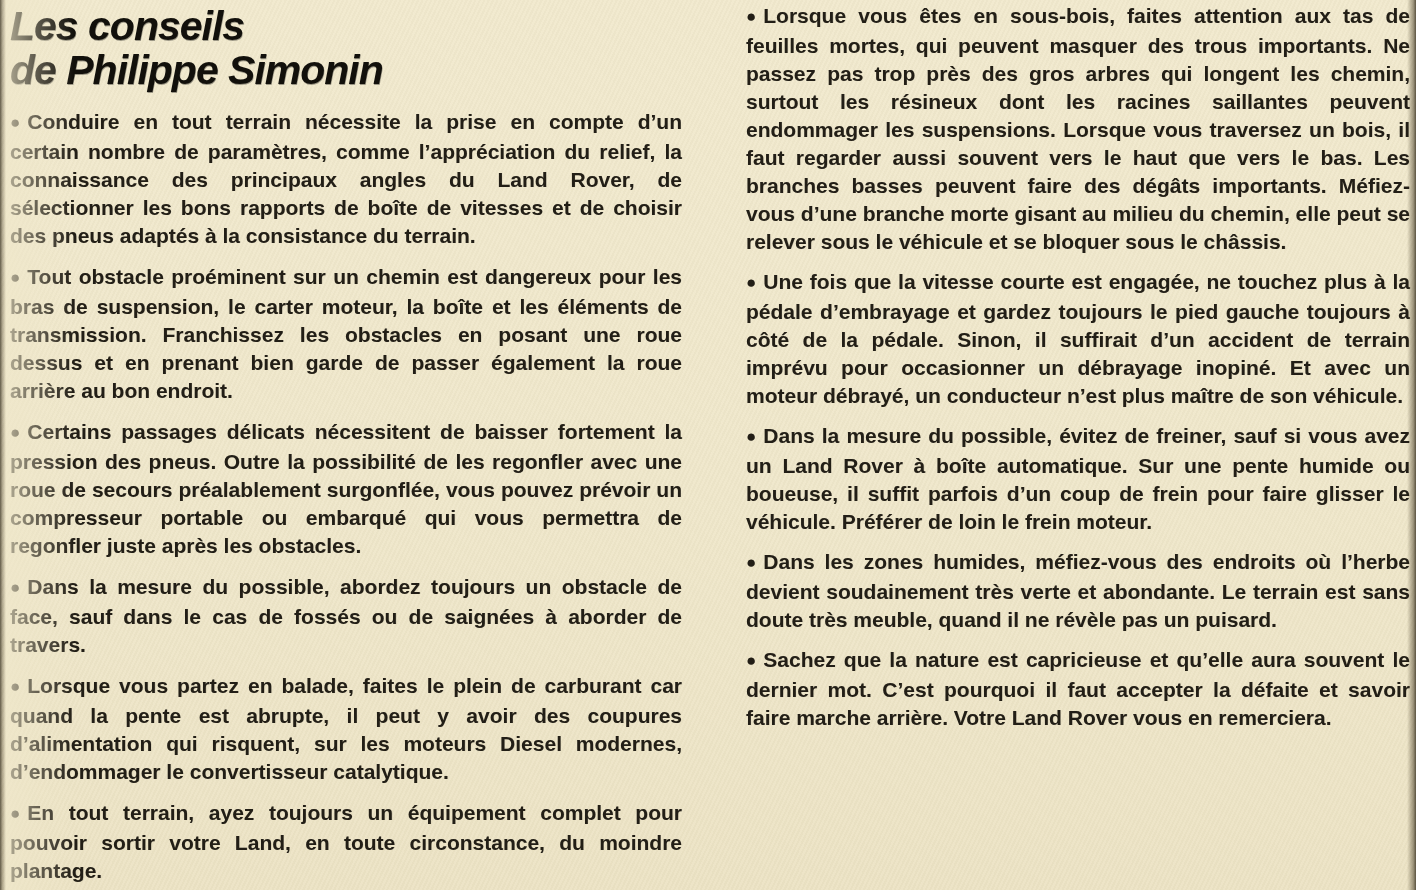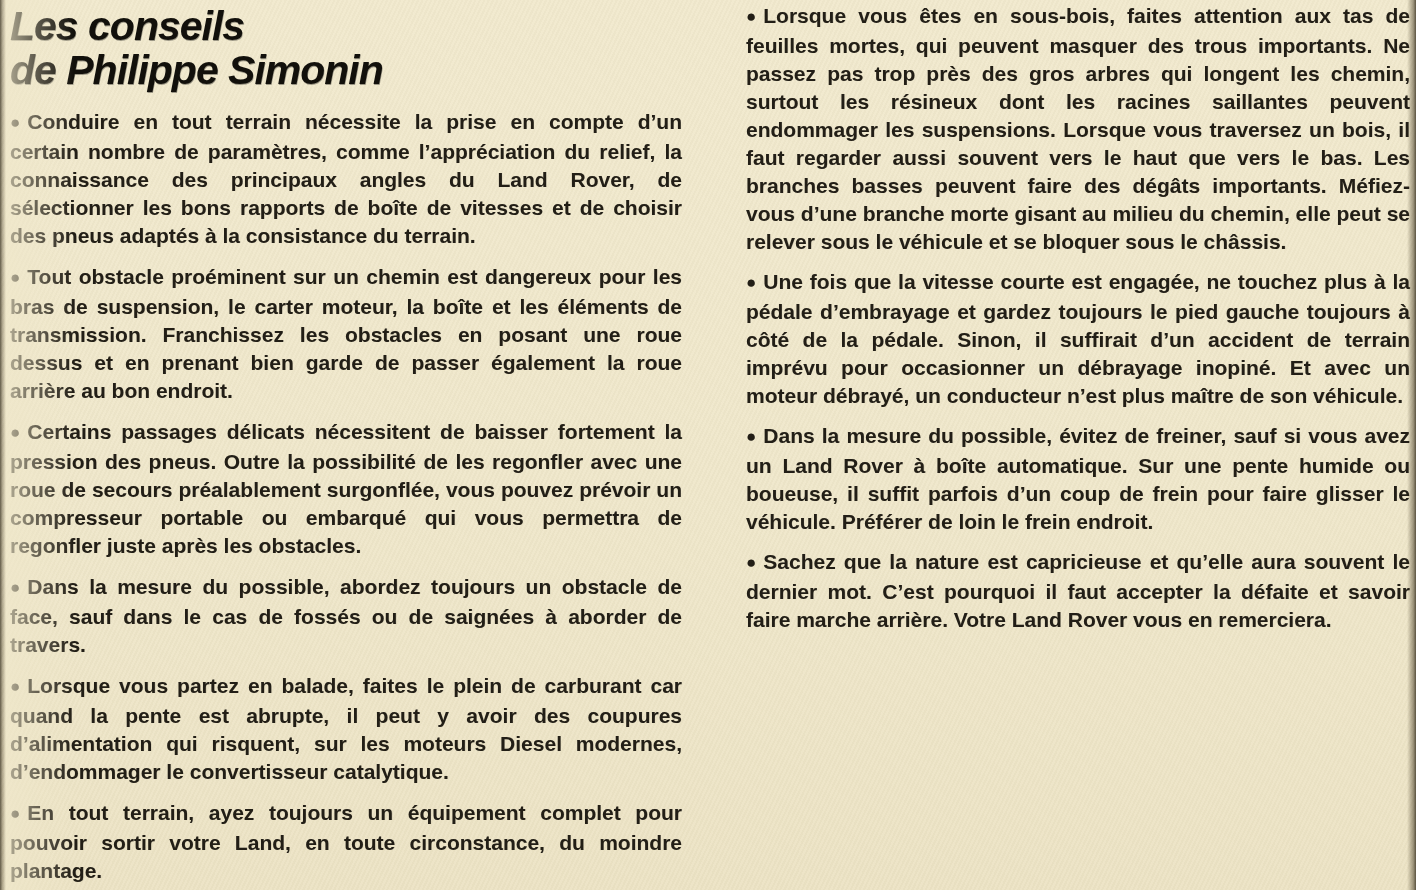--- a/index.html
+++ b/index.html
@@ -86,20 +86,21 @@
     <p class="advice"><span class="bullet">●</span><span>Certains passages délicats nécessitent de baisser fortement la pression des pneus. Outre la possibilité de les regonfler avec une roue de secours préalablement surgonflée, vous pouvez prévoir un compresseur portable ou embarqué qui vous permettra de regonfler juste après les obstacles.</span></p>
     <p class="advice"><span class="bullet">●</span><span>Dans la mesure du possible, abordez toujours un obstacle de face, sauf dans le cas de fossés ou de saignées à aborder de travers.</span></p>
     <p class="advice"><span class="bullet">●</span><span>Lorsque vous partez en balade, faites le plein de carburant car quand la pente est abrupte, il peut y avoir des coupures d’alimentation qui risquent, sur les moteurs Diesel modernes, d’endommager le convertisseur catalytique.</span></p>
     <p class="advice"><span class="bullet">●</span><span>En tout terrain, ayez toujours un équipement complet pour pouvoir sortir votre Land, en toute circonstance, du moindre plantage.</span></p>
 
   </div>
 
   <div class="col col-right">
     <p class="advice"><span class="bullet">●</span><span>Lorsque vous êtes en sous-bois, faites attention aux tas de feuilles mortes, qui peuvent masquer des trous importants. Ne passez pas trop près des gros arbres qui longent les chemin, surtout les résineux dont les racines saillantes peuvent endommager les suspensions. Lorsque vous traversez un bois, il faut regarder aussi souvent vers le haut que vers le bas. Les branches basses peuvent faire des dégâts importants. Méfiez-vous d’une branche morte gisant au milieu du chemin, elle peut se relever sous le véhicule et se bloquer sous le châssis.</span></p>
     <p class="advice"><span class="bullet">●</span><span>Une fois que la vitesse courte est engagée, ne touchez plus à la pédale d’embrayage et gardez toujours le pied gauche toujours à côté de la pédale. Sinon, il suffirait d’un accident de terrain imprévu pour occasionner un débrayage inopiné. Et avec un moteur débrayé, un conducteur n’est plus maître de son véhicule.</span></p>
-    <p class="advice"><span class="bullet">●</span><span>Dans la mesure du possible, évitez de freiner, sauf si vous avez un Land Rover à boîte automatique. Sur une pente humide ou boueuse, il suffit parfois d’un coup de frein pour faire glisser le véhicule. Préférer de loin le frein endroit.</span></p>
+    <p class="advice"><span class="bullet">●</span><span>Dans la mesure du possible, évitez de freiner, sauf si vous avez un Land Rover à boîte automatique. Sur une pente humide ou boueuse, il suffit parfois d’un coup de frein pour faire glisser le véhicule. Préférer de loin le frein moteur.</span></p>
+    <p class="advice"><span class="bullet">●</span><span>Dans les zones humides, méfiez-vous des endroits où l’herbe devient soudainement très verte et abondante. Le terrain est sans doute très meuble, quand il ne révèle pas un puisard.</span></p>
     <p class="advice"><span class="bullet">●</span><span>Sachez que la nature est capricieuse et qu’elle aura souvent le dernier mot. C’est pourquoi il faut accepter la défaite et savoir faire marche arrière. Votre Land Rover vous en remerciera.</span></p>
   </div>
 
   <div class="gutter-fade"></div>
   <div class="edge-left"></div>
   <div class="edge-right"></div>
 </div>
 
 </body></html>

